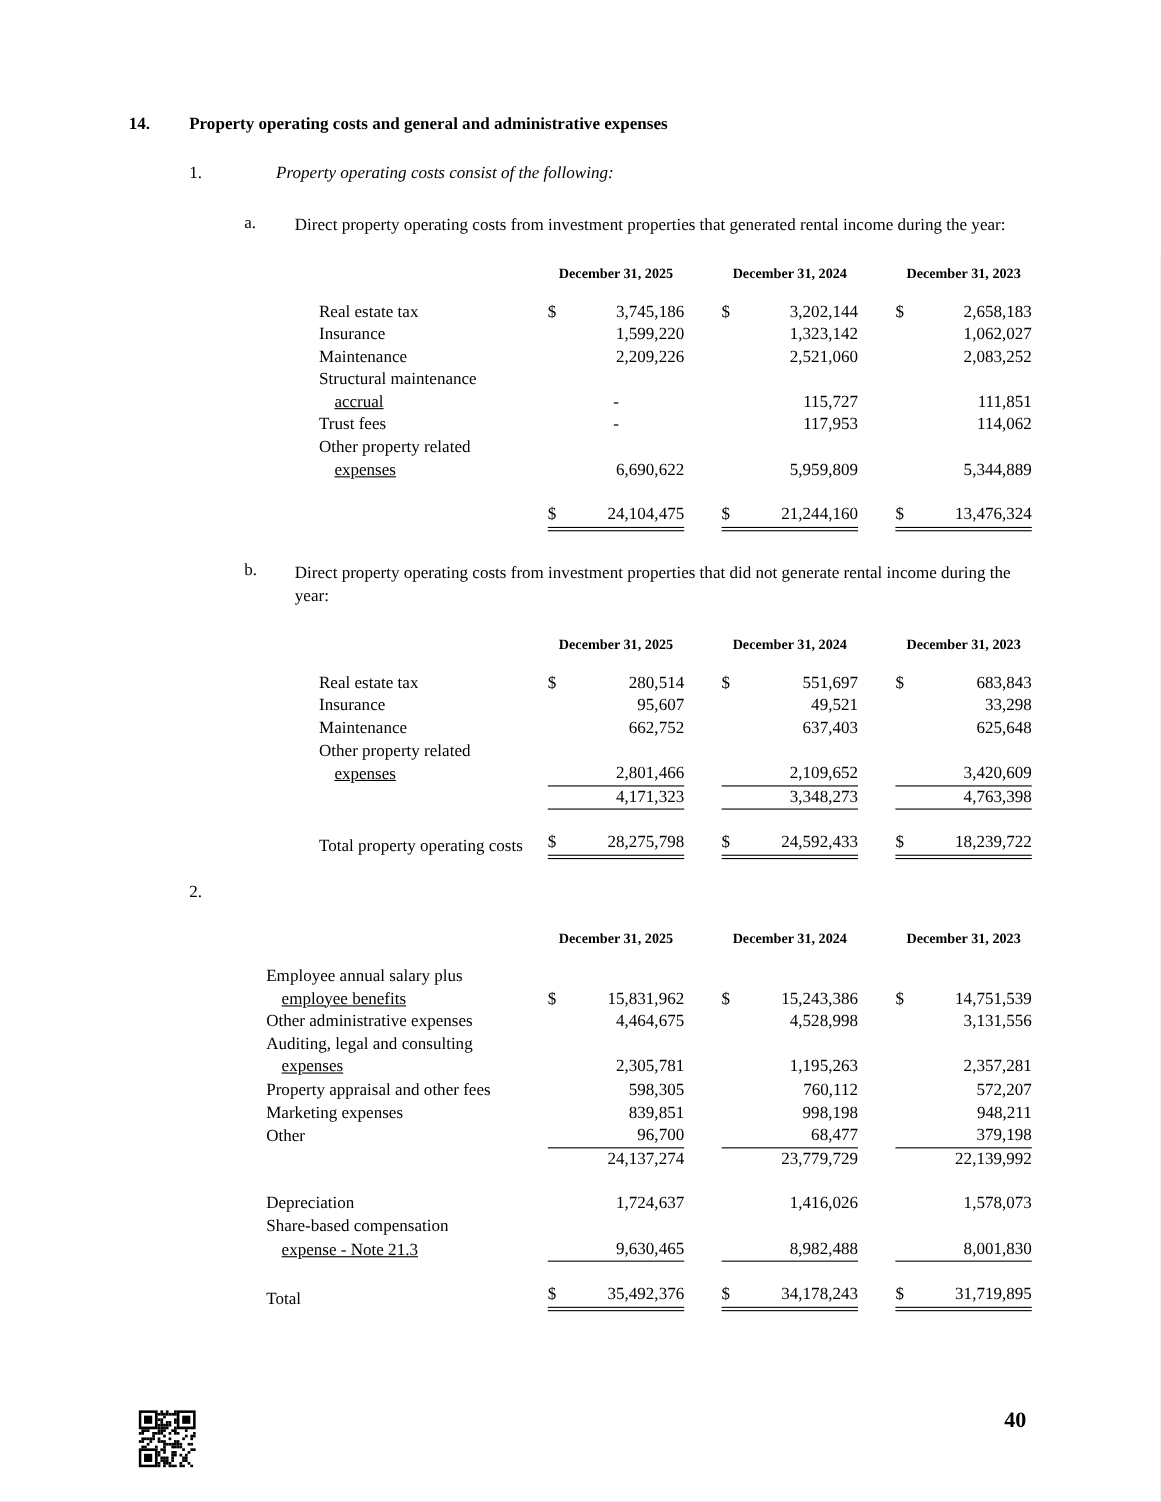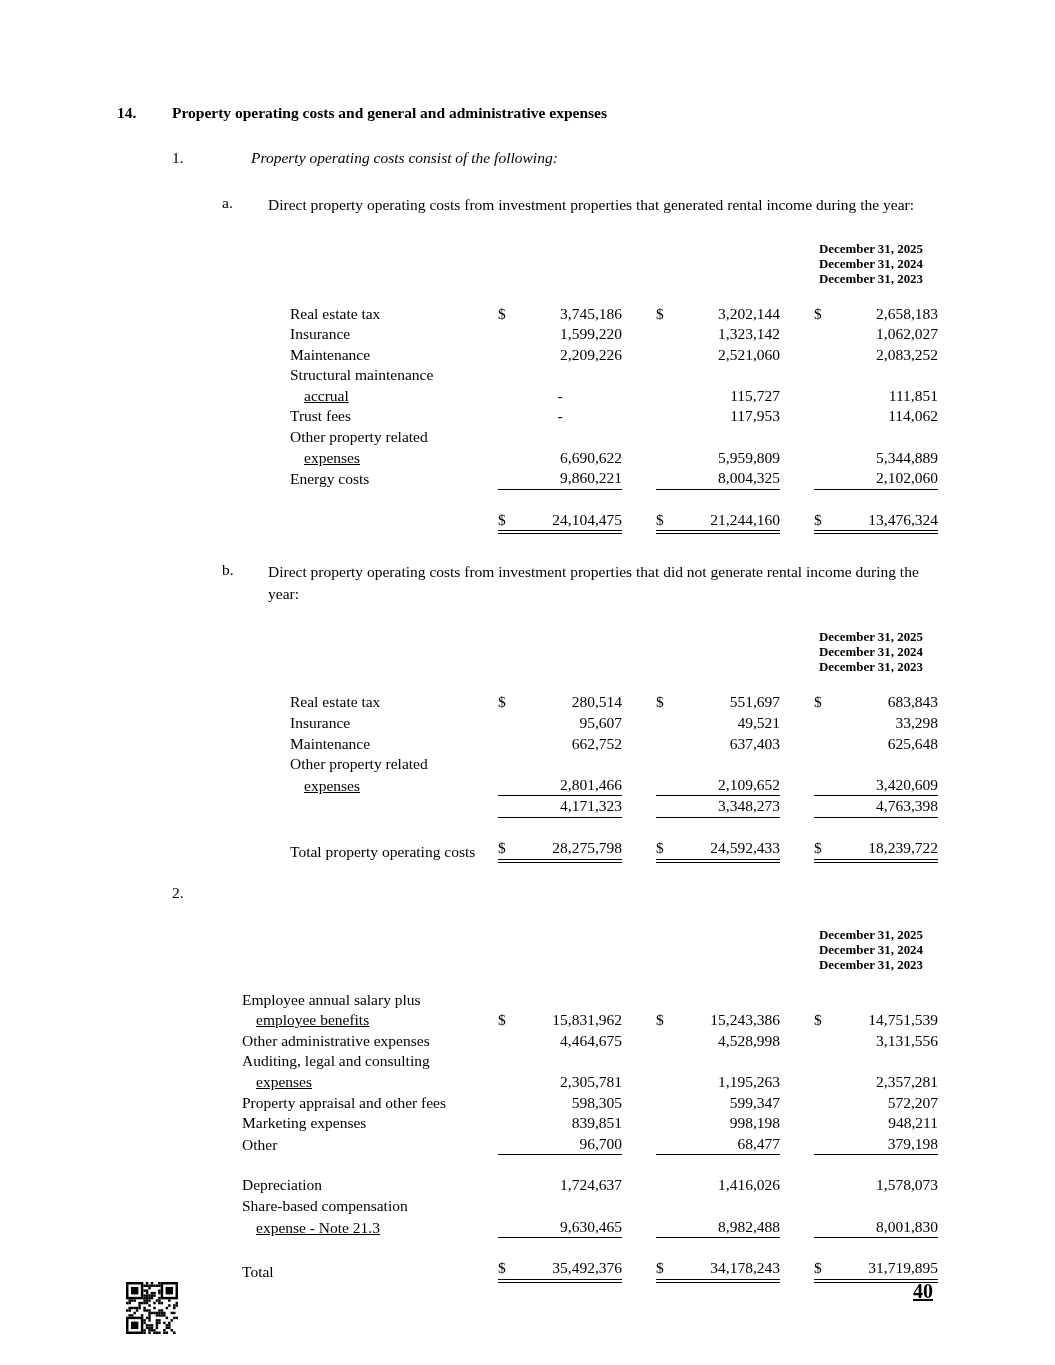--- a/index.html
+++ b/index.html
@@ -17,38 +17,38 @@
   .inum { width:51px; flex:none; }
   .itext { font-style:italic;margin-left:28px; }
   .subitem { display:flex; margin-left:105px; margin-top:27px; }
   .letter { width:46px; flex:none; }
   .subtext { width:664px; line-height:21.5px; }
   
   .fintable { margin-top:26px; }
   .fintable.ab { margin-left:173px; }
   .fintable.c  { margin-left:125px; }
   .trow { display:flex; line-height:20.6px; align-items:flex-end; }
-  .thead { margin-bottom:17px;flex-direction:column; }
+  .thead { margin-bottom:17px; }
   .ab .tlabel { width:208px; flex:none; }
   .c  .tlabel { width:256px; flex:none; }
   .tlabel.ind { padding-left:14px; box-sizing:border-box;text-decoration:underline; }
   .tlabel.clip { white-space:nowrap; overflow:hidden; }
   .tcell { width:124px; flex:none; margin-left:34px; display:flex; }
   .trow > .tcell:nth-child(2) { margin-left:0; }
   .hcell { font-weight:bold; font-size:12.9px; justify-content:center; line-height:15px; }
   .cur { flex:none; }
   .num { flex:1; text-align:right; }
   .num.dash { text-align:center; }
   .u1 { border-bottom:1.5px solid #000; }
   .u2 { border-bottom:4px double #000; }
   .gap { margin-top:20px; }
   
   .footer {
     position:absolute; left:117px; right:122px; top:1278px;
-    display:flex; justify-content:space-between; align-items:flex-start;text-decoration:underline;
+    display:flex; justify-content:space-between; align-items:flex-start;
   }
   .qr { width:52px; height:52px; margin-left:9px; margin-top:4px; }
   .pagenum { font-size:20px; font-weight:bold; margin-top:2px; }
 </style>
 </head>
 <body>
 
 <div class="page">
 
   <div class="heading">
@@ -165,32 +165,20 @@
         <div class="tcell">
           <span class="num">6,690,622</span>
         </div>
         <div class="tcell">
           <span class="num">5,959,809</span>
         </div>
         <div class="tcell">
           <span class="num">5,344,889</span>
         </div>
       </div>
-      <div class="trow">
-        <div class="tlabel">Energy costs</div>
-        <div class="tcell u1">
-          <span class="num">9,860,221</span>
-        </div>
-        <div class="tcell u1">
-          <span class="num">8,004,325</span>
-        </div>
-        <div class="tcell u1">
-          <span class="num">2,102,060</span>
-        </div>
-      </div>
       <div class="trow gap">
         <div class="tlabel"></div>
         <div class="tcell u2">
           <span class="cur">$</span>
           <span class="num">24,104,475</span>
         </div>
         <div class="tcell u2">
           <span class="cur">$</span>
           <span class="num">21,244,160</span>
         </div>
@@ -378,21 +366,21 @@
         <div class="tcell">
           <span class="num">2,357,281</span>
         </div>
       </div>
       <div class="trow">
         <div class="tlabel">Property appraisal and other fees</div>
         <div class="tcell">
           <span class="num">598,305</span>
         </div>
         <div class="tcell">
-          <span class="num">599,347</span>
+          <span class="num">760,112</span>
         </div>
         <div class="tcell">
           <span class="num">572,207</span>
         </div>
       </div>
       <div class="trow">
         <div class="tlabel">Marketing expenses</div>
         <div class="tcell">
           <span class="num">839,851</span>
         </div>
@@ -406,20 +394,32 @@
       <div class="trow">
         <div class="tlabel">Other</div>
         <div class="tcell u1">
           <span class="num">96,700</span>
         </div>
         <div class="tcell u1">
           <span class="num">68,477</span>
         </div>
         <div class="tcell u1">
           <span class="num">379,198</span>
+        </div>
+      </div>
+      <div class="trow">
+        <div class="tlabel"></div>
+        <div class="tcell">
+          <span class="num">24,137,274</span>
+        </div>
+        <div class="tcell">
+          <span class="num">23,779,729</span>
+        </div>
+        <div class="tcell">
+          <span class="num">22,139,992</span>
         </div>
       </div>
       <div class="trow gap">
         <div class="tlabel">Depreciation</div>
         <div class="tcell">
           <span class="num">1,724,637</span>
         </div>
         <div class="tcell">
           <span class="num">1,416,026</span>
         </div>

